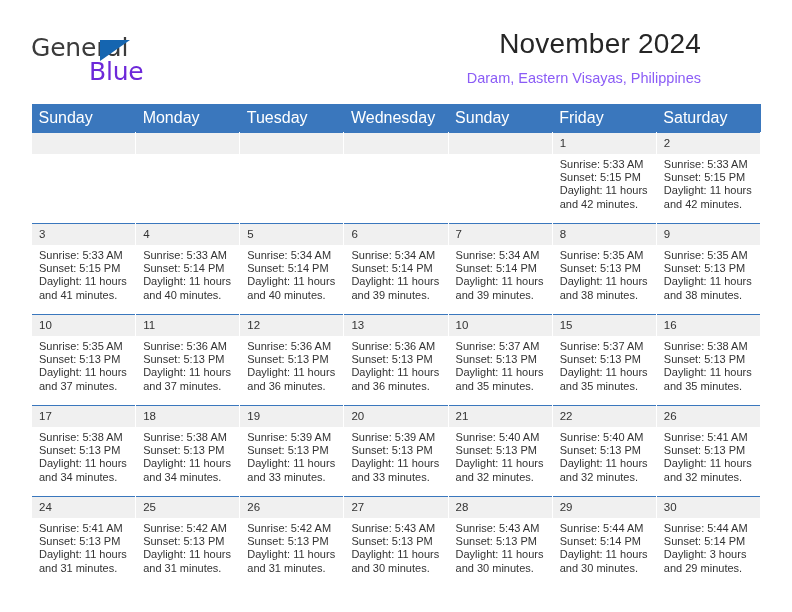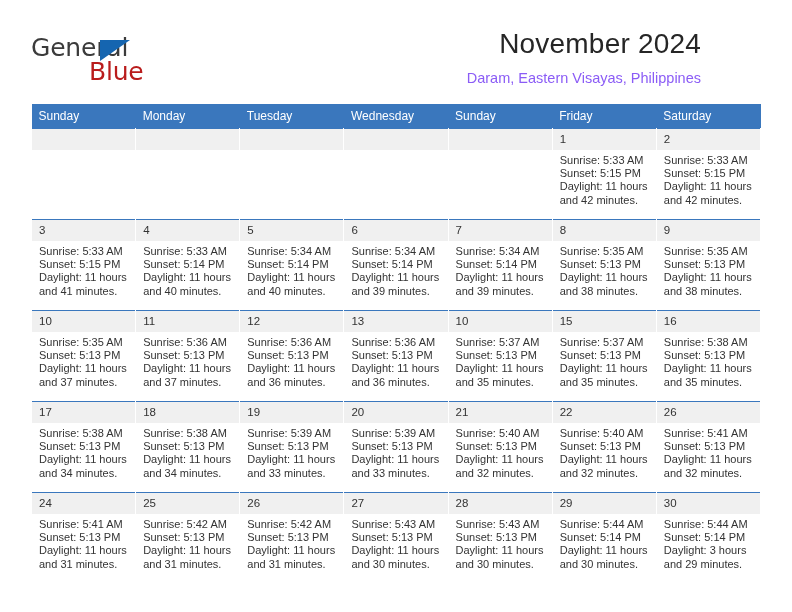--- a/index.html
+++ b/index.html
@@ -54,21 +54,21 @@
     height: 0;
     border-left: 30px solid #1565b0;
     border-bottom: 21px solid transparent;
   }
   .logo-blue {
     position: absolute;
     left: 58px;
     top: 24px;
     font-size: 25px;
     letter-spacing: -0.2px;
-    color: #b91c1c;
+    color: #6d28d9;
     font-family: "DejaVu Sans", sans-serif;
     font-weight: 400;
   }
   .title-block {
     position: absolute;
     right: 35px;
     top: 28px;
     text-align: right;
   }
   .cal-title {
@@ -91,21 +91,21 @@
     position: absolute;
     left: 31px;
     top: 104px;
     width: 730px;
     border-collapse: collapse;
     table-layout: fixed;
   }
   .calendar th {
     background: #3a77bd;
     color: #ffffff;
-    font-size: 12px;
+    font-size: 16px;
     font-weight: 400;
     text-align: left;
     padding: 5px 0 5px 7px;
     height: 14px;
     border: none;
   }
   .calendar td {
     vertical-align: top;
     padding: 0;
     border-left: 1px solid #ffffff;

